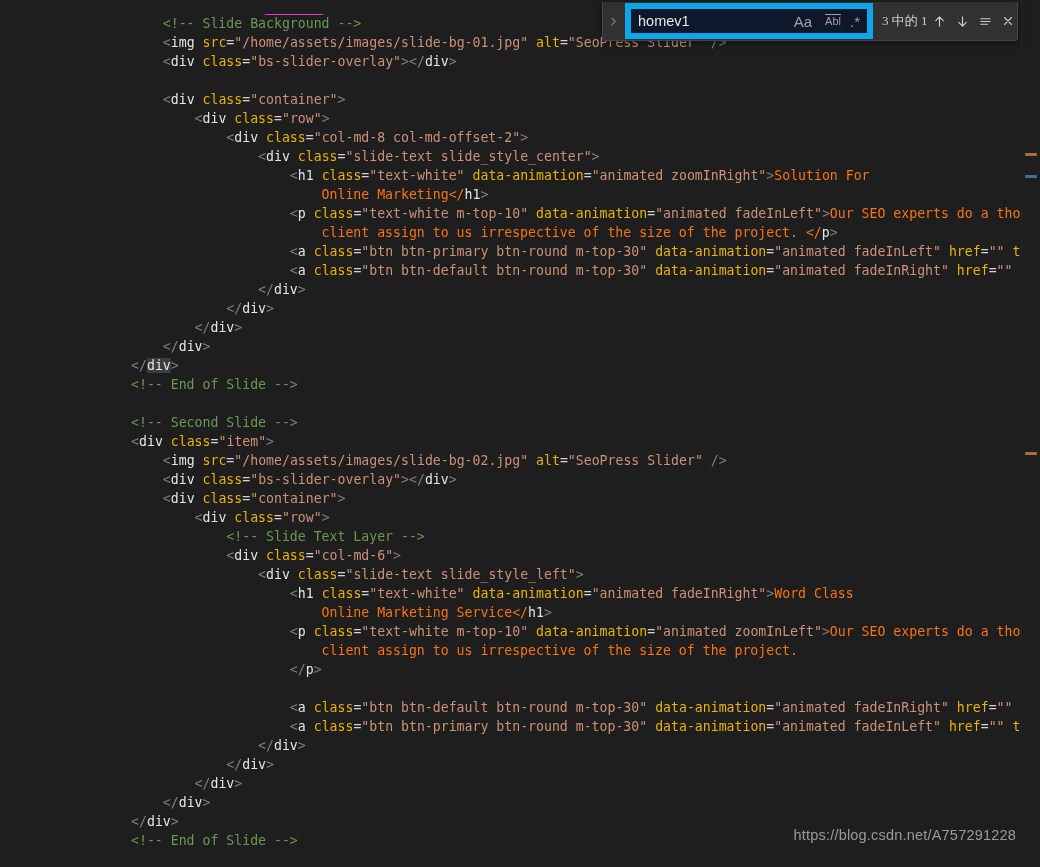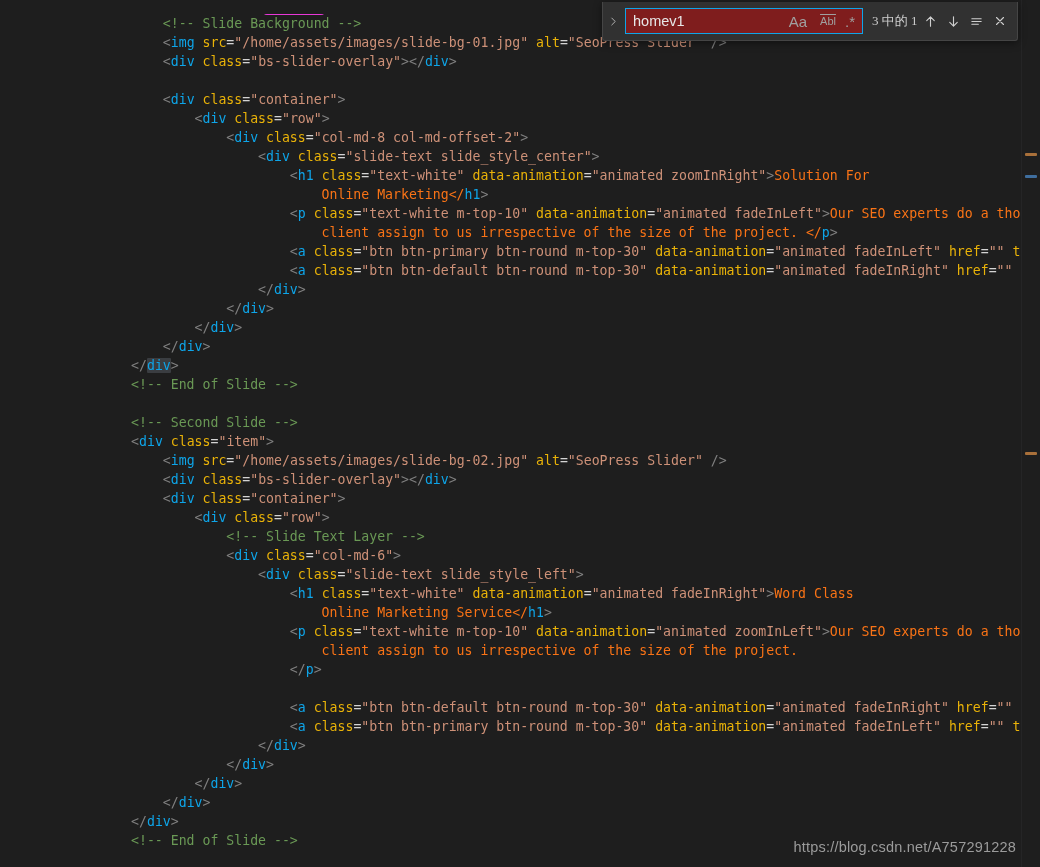--- a/index.html
+++ b/index.html
@@ -21,21 +21,21 @@
     font-size:13.2px;line-height:19px;
     white-space:pre;
     color:#d4d4d4;
     letter-spacing:0px;
   }
   .ln{position:relative;height:19px;padding-left:4px;}
   .tok{white-space:pre;}
 
   
   .c-punct{color:#808080;}
-  .c-tag{color:#0ea5e9;}
+  .c-tag{color:#e5e5e5;}
   .c-attr{color:#eab308;}
   .c-str{color:#ce9178;}
   .c-com{color:#6a9955;}
   .c-txt{color:#f97316;}
   .c-eq{color:#d4d4d4;}
 
   .linkish{text-decoration-color:#ce9178;}
 
   .brkt{background:#3a3d41;border-radius:1px;}
   .selbox{
@@ -72,21 +72,21 @@
     border-radius:0 0 3px 3px;
     font-family:"Liberation Sans",sans-serif;
   }
   #findtoggle{
     width:20px;height:38px;display:flex;align-items:center;justify-content:center;
     color:#b4b4b4;font-size:15px;cursor:pointer;flex:0 0 auto;
   }
   #findinputbox{
     position:relative;
     flex:0 0 auto;width:236px;height:24px;
-    background:#7f1d1d;border:1px solid #0ea5e9;
+    background:#0f172a;border:6px solid #0ea5e9;
     display:flex;align-items:center;
     margin-left:2px;
   }
   #findinput{
     flex:1 1 auto;background:transparent;border:0;outline:0;
     color:#e7e7e7;font-size:14.5px;
     font-family:"Liberation Sans",sans-serif;
     padding:0 4px 0 7px;height:22px;min-width:0;
   }
   .fbtn{
@@ -104,21 +104,21 @@
     margin-left:auto;display:flex;align-items:center;padding-right:6px;
   }
   .abtn{
     width:23px;height:23px;display:flex;align-items:center;justify-content:center;
     color:#cfcfcf;cursor:pointer;border-radius:3px;
   }
   .abtn svg{display:block;}
 
   
   #watermark{
-    position:absolute;right:24px;bottom:12px;
+    position:absolute;right:24px;bottom:24px;
     color:#9b9b9b;font-size:14.5px;
     font-family:"Liberation Sans",sans-serif;
     letter-spacing:.2px;
     pointer-events:none;
   }
   
   #topstrip{
     position:absolute;left:0;top:0;width:1022px;height:6px;background:#1e1e1e;
   }
 </style>

